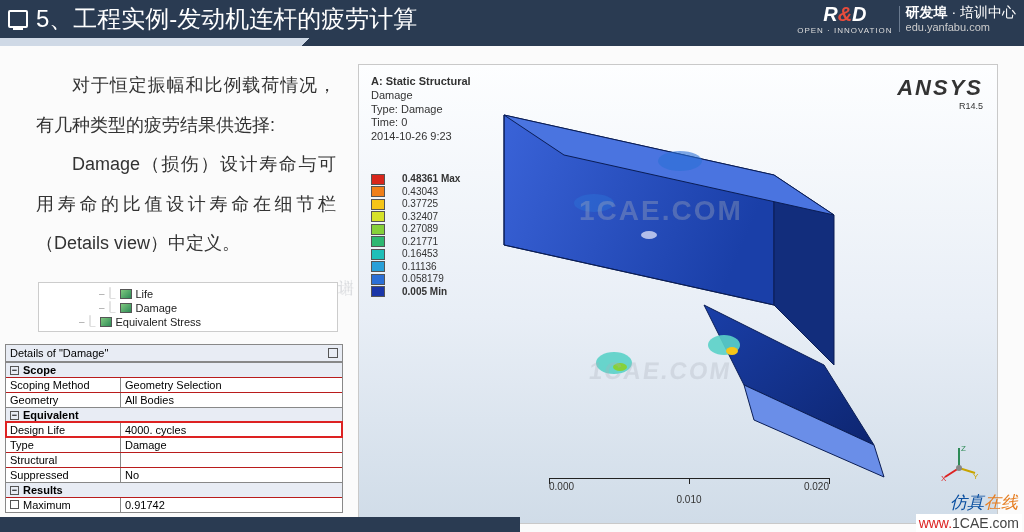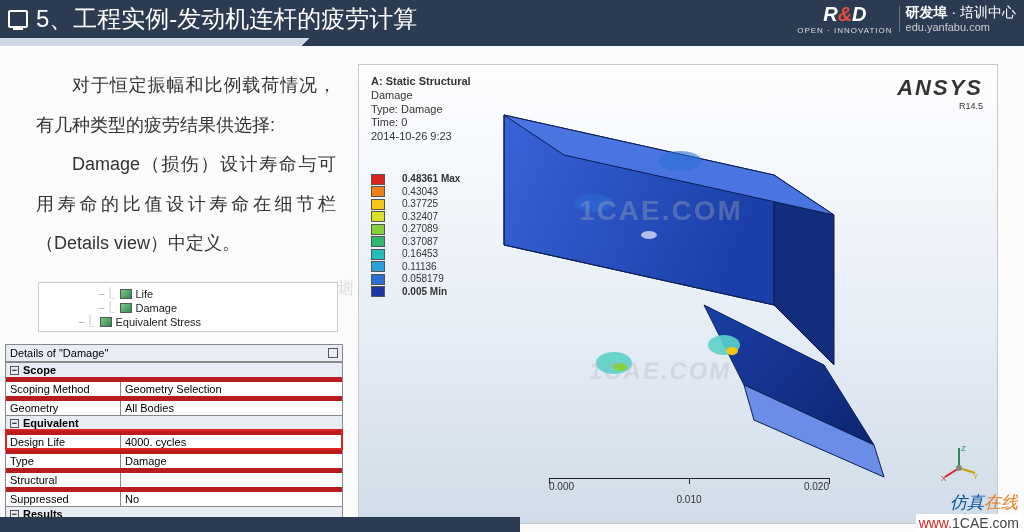--- a/index.html
+++ b/index.html
@@ -21,21 +21,21 @@
   
   .tree { position: absolute; left: 38px; top: 236px; width: 300px; font-family: Arial, sans-serif; font-size: 11px; color: #222; background: #fff; border: 1px solid #ccc; padding: 4px 2px 2px 10px; }
   .tree-item { display: flex; align-items: center; gap: 4px; padding: 0 0 1px 0; }
   .ti-1 { padding-left: 50px; }
   .ti-2 { padding-left: 30px; }
   .cube { width: 12px; height: 10px; background: linear-gradient(135deg,#7fc97f,#2e8b57); border:1px solid #555; }
   
   .details { position: absolute; left: 5px; top: 298px; width: 338px; font-family: Arial, sans-serif; font-size: 11px; border: 1px solid #888; background: #fff; }
   .details-title { background: #e8ecf4; border-bottom: 1px solid #888; padding: 2px 4px; display:flex; justify-content: space-between; align-items:center; }
   .pin { width: 10px; height: 10px; border: 1px solid #555; display:inline-block; }
-  .d-row { display: flex; border-top: 5px solid #b91c1c; }
+  .d-row { display: flex; border-top: 1px solid #b91c1c; }
   .d-label { width: 115px; padding: 1px 4px; border-right: 1px solid #888; background: #fff; }
   .d-val { flex: 1; padding: 1px 4px; background: #fff; }
   .d-section { background: #e8ecf4; font-weight: bold; padding: 1px 4px; border-top: 1px solid #888; display:flex; align-items:center; gap:4px;}
   .minus { width: 9px; height: 9px; border:1px solid #555; display:inline-flex; align-items:center; justify-content:center; font-size:9px; line-height:1; }
   .hl { outline: 2px solid #d22; outline-offset: -1px; }
   
   .viewport { position: absolute; left: 358px; top: 18px; width: 640px; height: 460px; border: 1px solid #c9c9c9; background: linear-gradient(#fdfeff 0%, #e8eef6 55%, #d0dce8 100%); }
   .vp-info { position: absolute; left: 12px; top: 10px; font-family: Arial; font-size: 11px; color: #333; line-height: 1.25; }
   .vp-info .bold { font-weight: bold; }
   .ansys-brand { position: absolute; right: 14px; top: 10px; font-family: Arial; color: #333; text-align: right; }
@@ -187,21 +187,21 @@
         <div class="legend-row">
           <div class="swatch" style="background: rgb(214, 226, 42);"></div>
           <span>0.32407</span>
         </div>
         <div class="legend-row">
           <div class="swatch" style="background: rgb(134, 209, 58);"></div>
           <span>0.27089</span>
         </div>
         <div class="legend-row">
           <div class="swatch" style="background: rgb(46, 184, 114);"></div>
-          <span>0.37087</span>
+          <span>0.21771</span>
         </div>
         <div class="legend-row">
           <div class="swatch" style="background: rgb(31, 191, 184);"></div>
           <span>0.16453</span>
         </div>
         <div class="legend-row">
           <div class="swatch" style="background: rgb(41, 160, 216);"></div>
           <span>0.11136</span>
         </div>
         <div class="legend-row">

